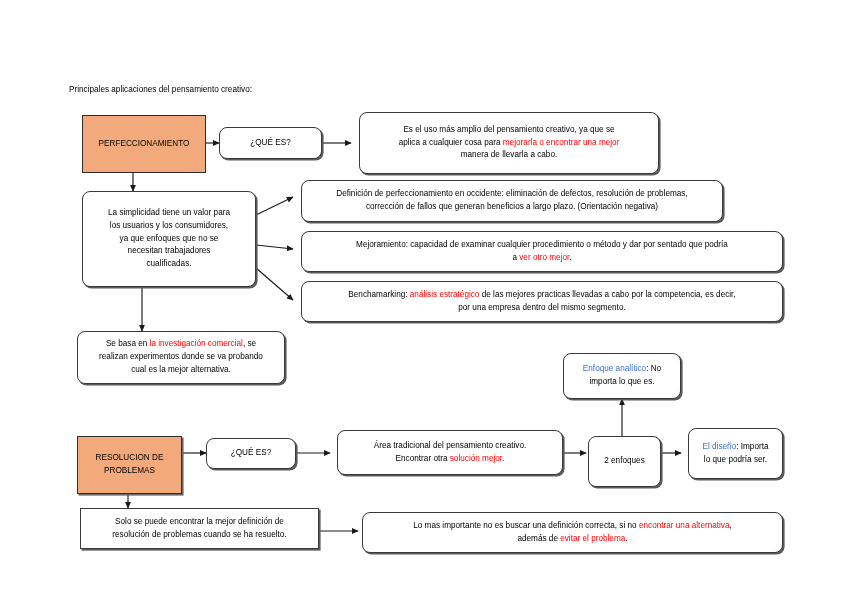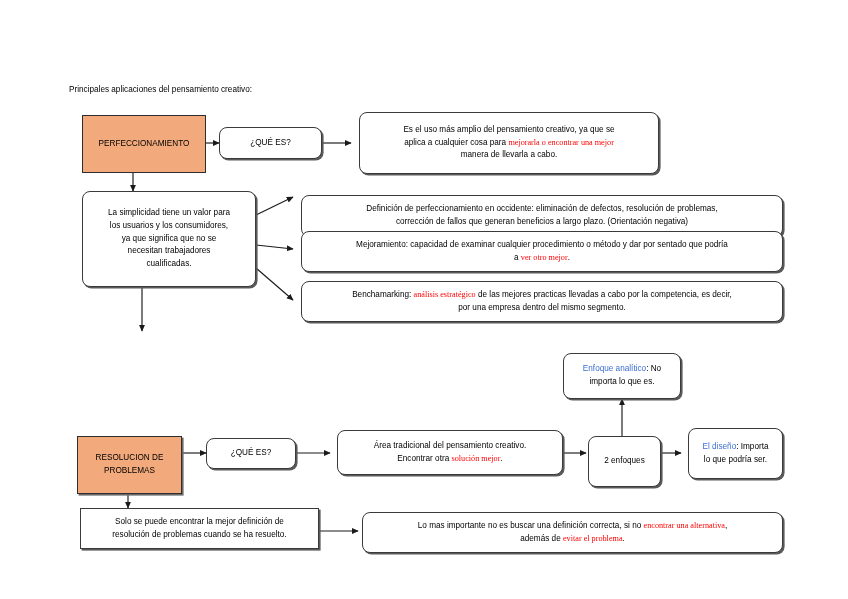--- a/index.html
+++ b/index.html
@@ -51,21 +51,21 @@
   }
   .node.orange.shadowed { box-shadow: 1.6px 1.6px 0 0 #6a6a6a; margin-top: 9px; }
   .node .txt { display: block; width: 100%; }
   .caption {
     position: absolute;
     font-size: 8.2px;
     color: #000000;
     white-space: nowrap;
     z-index: 2;
   }
-  .red  { color: #FF0000; font-family: Liberation Serif, serif; }
+  .red  { color: #FF0000; }
   .blue { color: #3C6FD0; }
 </style>
 </head>
 <body>
 
 <div id="page">
 
   <svg id="svg-layer" viewBox="0 0 848 599">
     <defs>
       <marker id="ah" markerWidth="7" markerHeight="7" refX="5.4" refY="2.6" orient="auto" markerUnits="strokeWidth">
@@ -119,47 +119,54 @@
       <span>Es el uso más amplio del pensamiento creativo, ya que se</span><br>
       <span>aplica a cualquier cosa para </span><span class="red">mejorarla o encontrar una mejor</span><br>
       <span>manera de llevarla a cabo.</span>
     </span>
   </div>
 
   <div class="node rounded" style="left:82px; top:191px; width:174px; height:96px;">
     <span class="txt">
       <span>La simplicidad tiene un valor para</span><br>
       <span>los usuarios y los consumidores,</span><br>
-      <span>ya que significa que no se</span><br>
+      <span>ya que enfoques que no se</span><br>
       <span>necesitan trabajadores</span><br>
       <span>cualificadas.</span>
     </span>
   </div>
 
-  <div class="node rounded" style="left:301px; top:195px; width:482px; height:42px;">
+  <div class="node rounded" style="left:301px; top:180px; width:422px; height:42px;">
     <span class="txt">
       <span>Definición de perfeccionamiento en occidente: eliminación de defectos, resolución de problemas,</span><br>
       <span>corrección de fallos que generan beneficios a largo plazo. (Orientación negativa)</span>
     </span>
   </div>
 
   <div class="node rounded" style="left:301px; top:231px; width:482px; height:41px;">
     <span class="txt">
       <span>Mejoramiento: capacidad de examinar cualquier procedimiento o método y dar por sentado que podría</span><br>
       <span>a </span><span class="red">ver otro mejor</span><span>.</span>
     </span>
   </div>
 
   <div class="node rounded" style="left:301px; top:281px; width:482px; height:41px;">
     <span class="txt">
       <span>Benchamarking: </span><span class="red">análisis estratégico</span><span> de las mejores practicas llevadas a cabo por la competencia, es decir,</span><br>
       <span>por una empresa dentro del mismo segmento.</span>
     </span>
   </div>
 
+  <div class="node rounded" style="left:77px; top:331px; width:208px; height:53px;">
+    <span class="txt">
+      <span>Se basa en </span><span class="red">la investigación comercial</span><span>, se</span><br>
+      <span>realizan experimentos donde se va probando</span><br>
+      <span>cual es la mejor alternativa.</span>
+    </span>
+  </div>
 
   <div class="node orange shadowed" style="left:77px; top:427px; width:105px; height:58px;">
     <span class="txt">
       <span>RESOLUCION DE</span><br>
       <span>PROBLEMAS</span>
     </span>
   </div>
 
   <div class="node rounded" style="left:206px; top:438px; width:90px; height:31px;">
     <span class="txt">¿QUÉ ES?</span>

